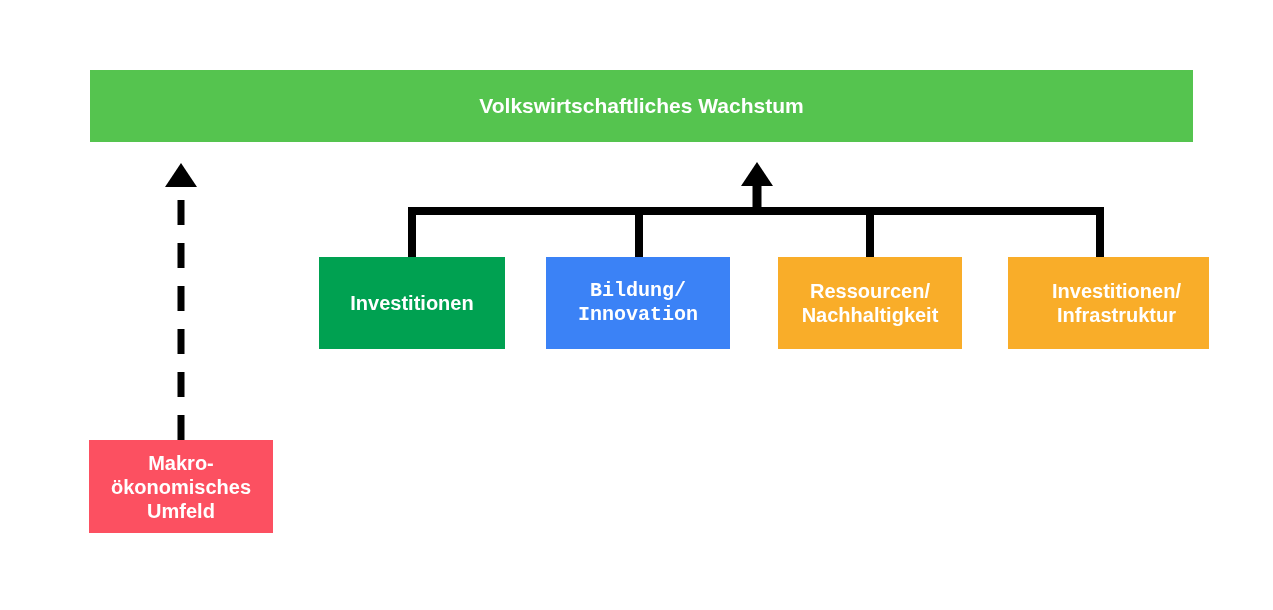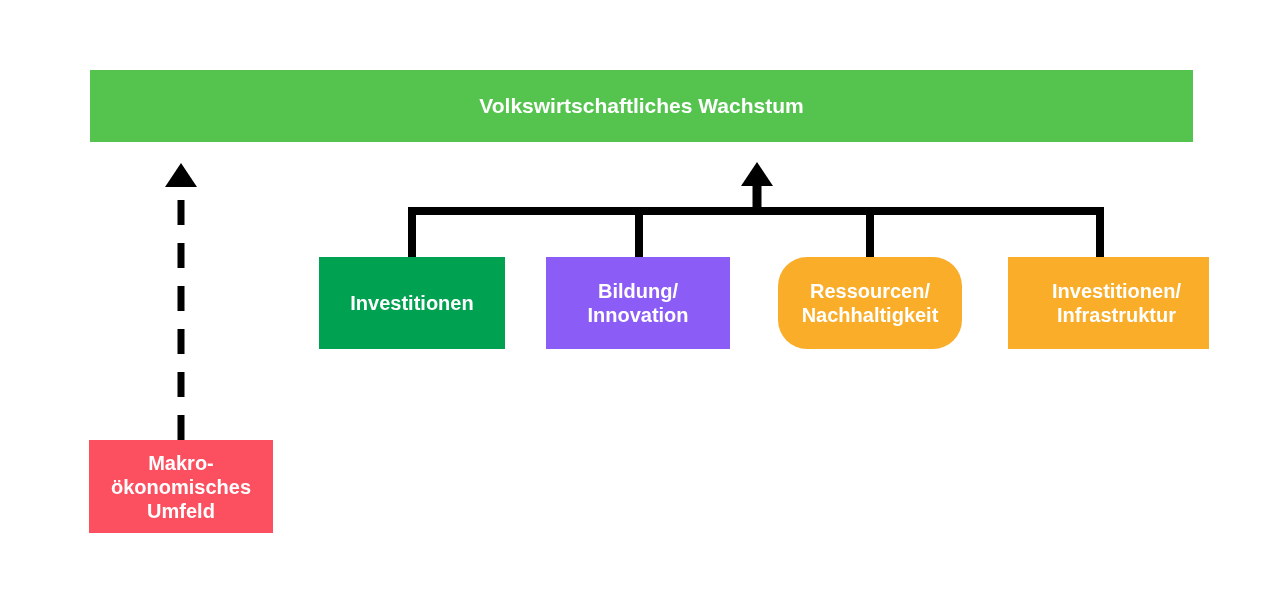--- a/index.html
+++ b/index.html
@@ -74,24 +74,24 @@
     <polygon points="757,162 741,186 773,186" style="fill: rgb(0, 0, 0);"></polygon>
 
     <path d="M 181 440 L 181 194" fill="none" stroke-width="7" stroke-dasharray="25 18" style="stroke: rgb(0, 0, 0);"></path>
     <polygon points="181,163 165,187 197,187" style="fill: rgb(0, 0, 0);"></polygon>
   </svg>
 
   <div class="node title-bar" style="background-color: rgb(85, 196, 79); color: rgb(255, 255, 255);">Volkswirtschaftliches Wachstum</div>
 
   <div class="node factor-box factor-box-0" style="background-color: rgb(0, 161, 81);">Investitionen</div>
 
-  <div class="node factor-box factor-box-1" style="background-color: #8b5cf6;">Bildung/
+  <div class="node factor-box factor-box-1" style="background-color: #3b82f6; font-family: Liberation Mono, monospace;">Bildung/
 Innovation</div>
 
-  <div class="node factor-box factor-box-2" style="background-color: rgb(249, 173, 41); border-radius: 29px;">Ressourcen/
+  <div class="node factor-box factor-box-2" style="background-color: rgb(249, 173, 41);">Ressourcen/
 Nachhaltigkeit</div>
 
   <div class="node factor-box factor-box-3" style="background-color: rgb(249, 173, 41);">Investitionen/
 Infrastruktur</div>
 
   <div class="node external-box" style="background-color: rgb(252, 80, 97); color: rgb(255, 255, 255);">Makro-
 ökonomisches
 Umfeld</div>
 
 </div>

